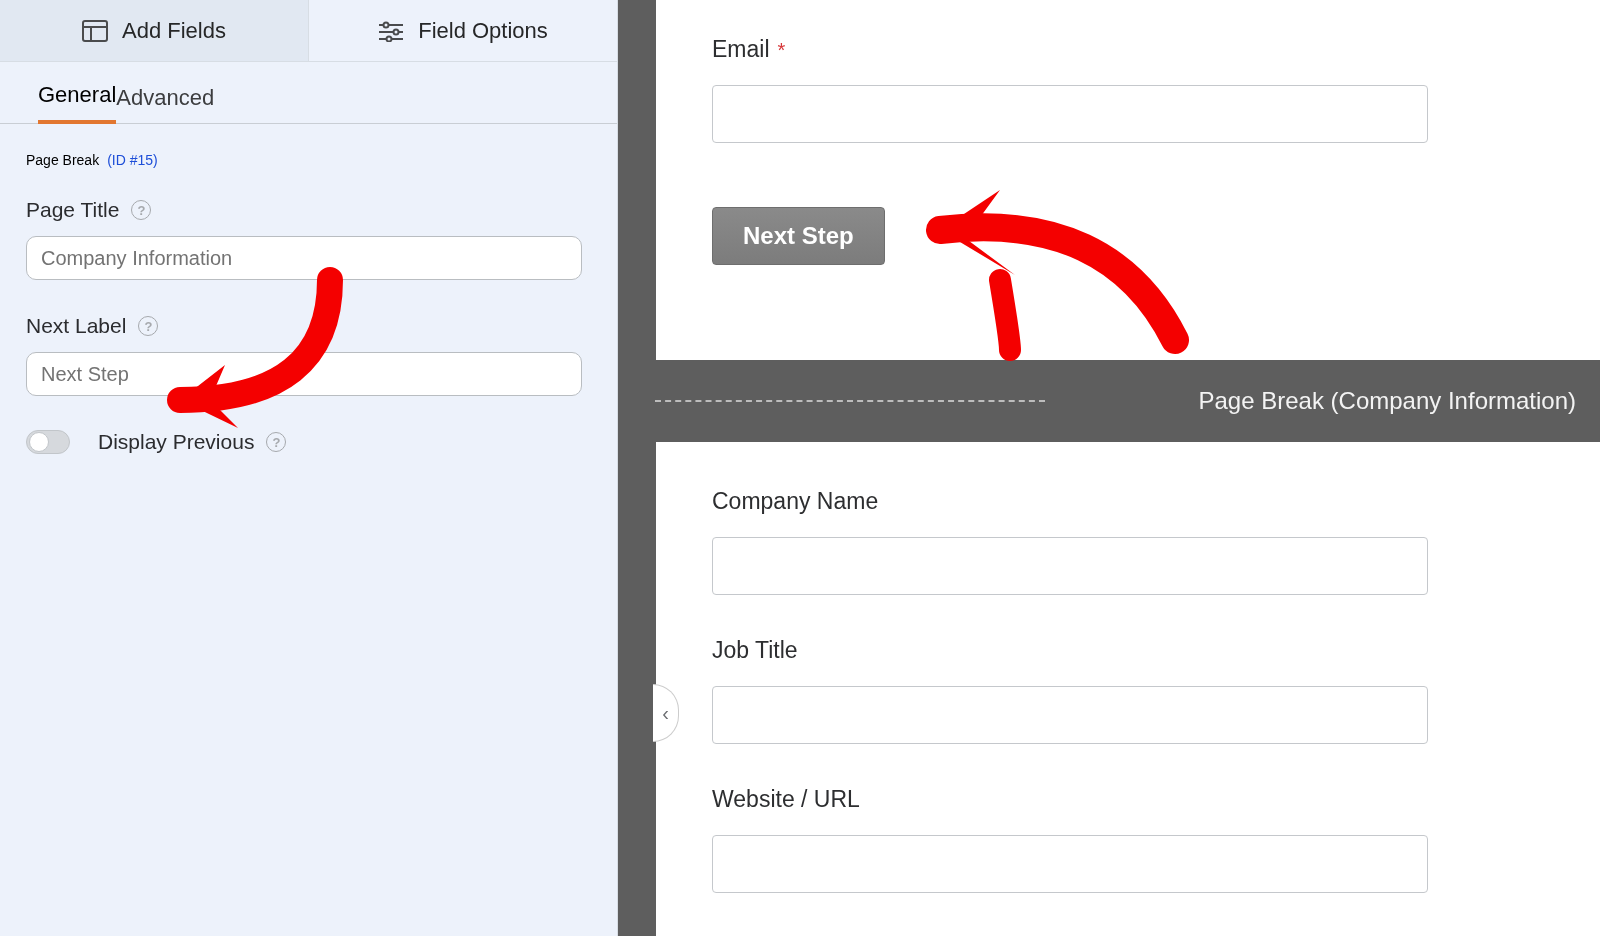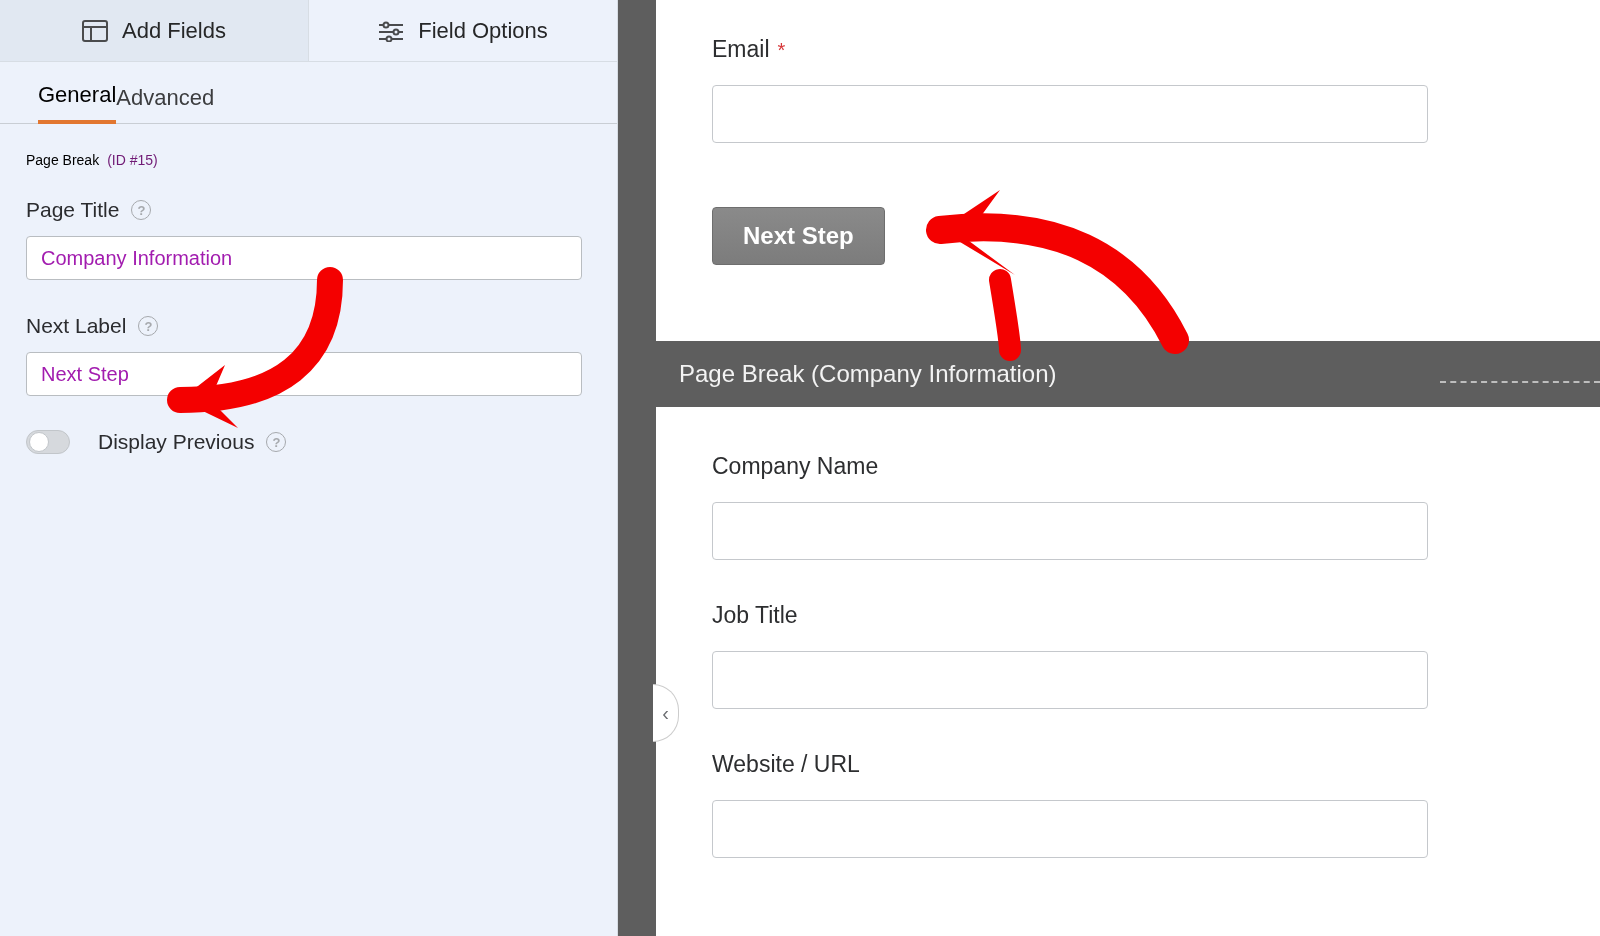--- a/index.html
+++ b/index.html
@@ -81,46 +81,46 @@
     .panel-body { padding: 28px 26px 0 26px; }
     .panel-title {
       font-size: 14px;
       font-weight: 500;
       color: #000;
       display: flex;
       gap: 8px;
       align-items: baseline;
       margin-bottom: 30px;
     }
-    .panel-title .idpart { font-weight: 400; color: #701a75; }
+    .panel-title .idpart { font-weight: 400; color: #1d4ed8; }
 
     .form-label {
       font-size: 21px;
       font-weight: 400;
       color: #2b2c2f;
       display: flex;
       align-items: center;
       gap: 12px;
       margin-bottom: 14px;
     }
     .help-icon {
       width: 20px; height: 20px; border: 1.6px solid #a6a9ad; border-radius: 50%;
       display: inline-flex; align-items: center; justify-content: center;
       font-size: 13px; color: #a6a9ad; font-weight: 600;
     }
 
     .text-input {
       width: 556px;
       height: 44px;
       border: 1px solid #b9bdc1;
-      border-radius: 4px;
+      border-radius: 10px;
       background: #fff;
       padding: 0 14px;
       font-size: 20px;
-      color: #a21caf;
+      color: #737373;
       outline: none;
     }
     .field-group { margin-bottom: 34px; }
 
     .toggle-row {
       display: flex; align-items: center; gap: 28px; margin-top: 10px;
     }
     .toggle {
       width: 44px; height: 24px; border-radius: 14px; background: #d6d9dd;
       border: 1px solid #c2c6ca; position: relative; cursor: pointer;
@@ -181,28 +181,28 @@
       border: 1px solid #6e6e6e;
       border-radius: 4px;
       color: #fff;
       font-size: 24px;
       font-weight: 600;
       cursor: pointer;
     }
 
     
     .break-bar {
-      height: 66px;
+      height: 82px;
       background: #5e5e5e;
       display: flex;
       align-items: center;
-      justify-content: flex-start;
+      justify-content: flex-end;
       position: relative;
       margin-left: -1px;
-      margin-top: 36px;
+      margin-top: 55px;
     }
     .break-bar .dash {
       position: absolute; top: 40px; height: 0;
       border-top: 2px dashed #bdbdbd;
       left: 0;
     }
     .break-bar .dash.left { width: 390px; }
     .break-bar .dash.right { right: 0; left: auto; width: 160px; }
     .break-bar .bar-label {
       background: #5e5e5e; padding: 0 24px; color: #f3f3f3; font-size: 24px; font-weight: 400; z-index: 1;

